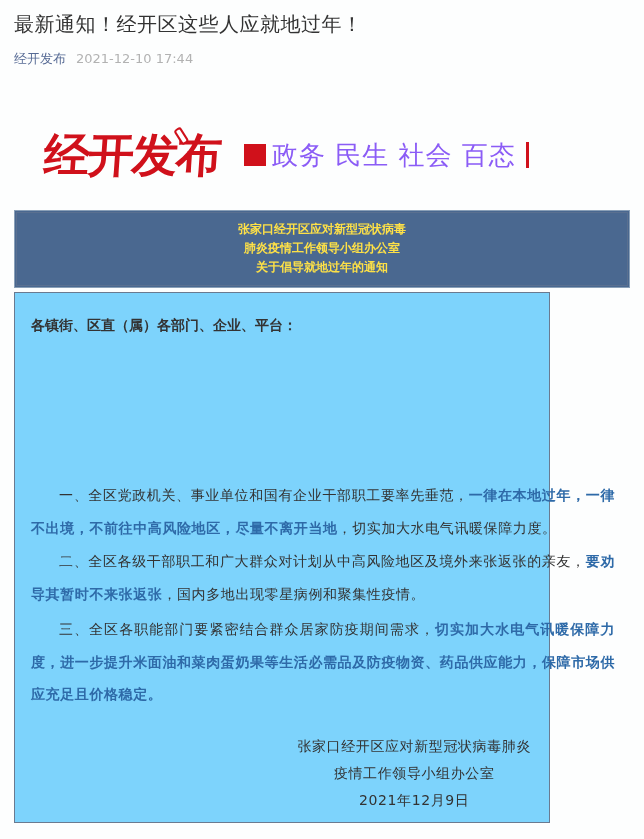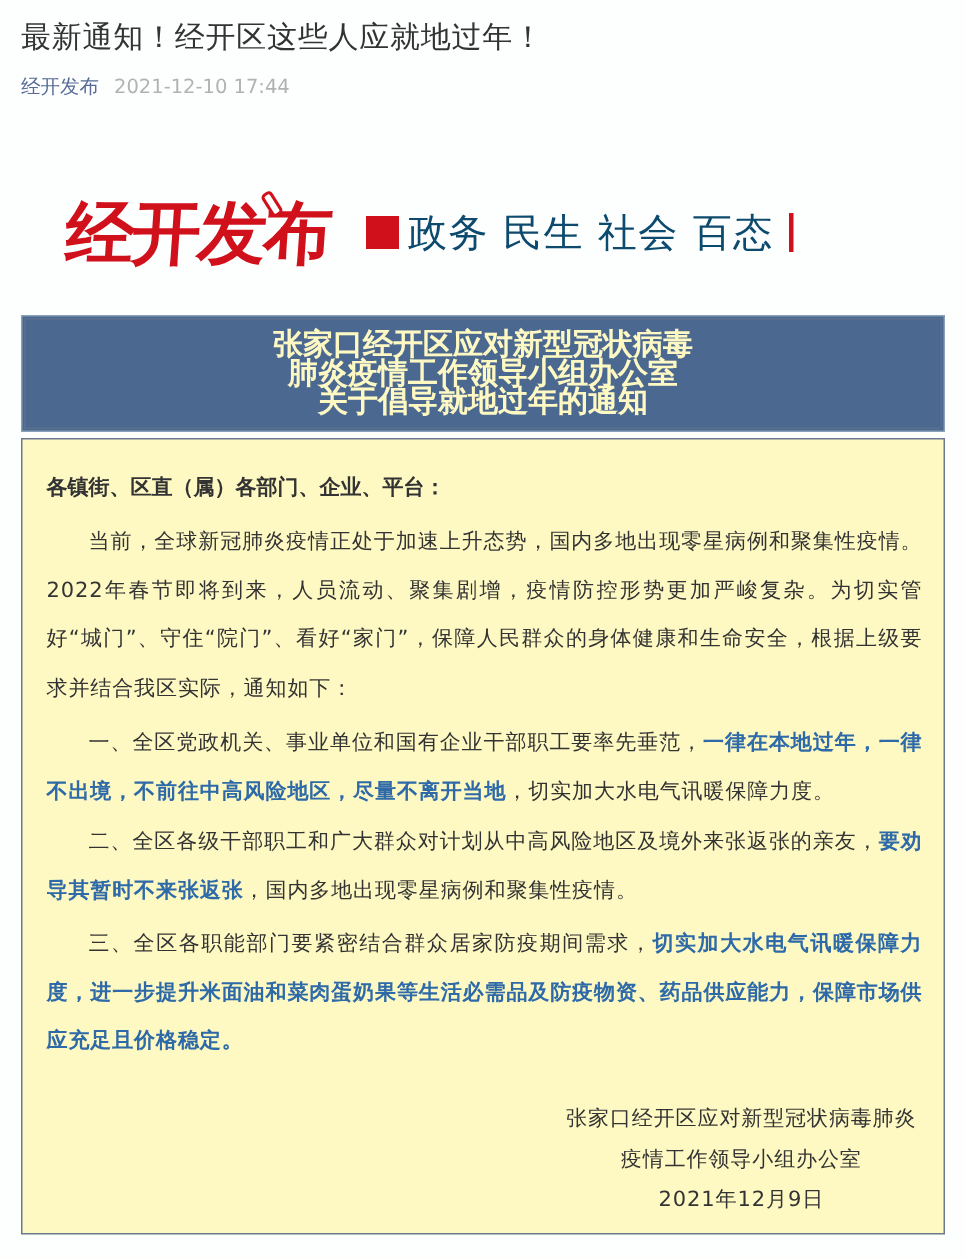--- a/index.html
+++ b/index.html
@@ -66,57 +66,57 @@
     }
     .banner .red-square {
       width: 22px;
       height: 22px;
       background: #d0111b;
       margin-left: 24px;
       margin-right: 6px;
     }
     .banner .tagline {
       font-size: 26px;
-      color: #0c4a6e;
+      color: #8b5cf6;
       letter-spacing: 1px;
       white-space: nowrap;
     }
     .banner .red-bar {
       width: 3px;
       height: 26px;
       background: #d0111b;
       margin-left: 10px;
     }
 
     .notice-header {
       position: absolute;
       left: 14px;
       top: 210px;
       width: 616px;
       height: 78px;
       background: #4a6890;
       border: 1px solid #8aa0b8;
       outline: 1px solid #5a7090;
       outline-offset: -3px;
-      color: #fef9c3;
+      color: #fde047;
       text-align: center;
       font-weight: bold;
-      font-size: 20px;
+      font-size: 12px;
       line-height: 19px;
       padding-top: 9px;
     }
 
     .notice-body {
       position: absolute;
       left: 14px;
       top: 292px;
-      width: 616px;
+      width: 536px;
       height: 531px;
       border: 1px solid #6a7a90;
-      background: #fef9c3;
+      background: #7dd3fc;
       padding: 0 4px;
       font-size: 14px;
       color: #333333;
     }
     .salutation {
       position: absolute;
       left: 16px;
       top: 22px;
       font-weight: bold;
       font-size: 14px;
@@ -173,23 +173,20 @@
 
   <div class="notice-header">
     <div>张家口经开区应对新型冠状病毒</div>
     <div>肺炎疫情工作领导小组办公室</div>
     <div>关于倡导就地过年的通知</div>
   </div>
 
   <div class="notice-body">
     <div class="salutation">各镇街、区直（属）各部门、企业、平台：</div>
 
-    <p class="para p1">
-      <span>当前，全球新冠肺炎疫情正处于加速上升态势，国内多地出现零星病例和聚集性疫情。2022年春节即将到来，人员流动、聚集剧增，疫情防控形势更加严峻复杂。为切实管好“城门”、守住“院门”、看好“家门”，保障人民群众的身体健康和生命安全，根据上级要求并结合我区实际，通知如下：</span>
-    </p>
 
     <p class="para p2">
       <span>一、全区党政机关、事业单位和国有企业干部职工要率先垂范，</span><span class="hl">一律在本地过年，一律不出境，不前往中高风险地区，尽量不离开当地</span><span>，切实加大水电气讯暖保障力度。</span>
     </p>
 
     <p class="para p3">
       <span>二、全区各级干部职工和广大群众对计划从中高风险地区及境外来张返张的亲友，</span><span class="hl">要劝导其暂时不来张返张</span><span>，国内多地出现零星病例和聚集性疫情。</span>
     </p>
 
     <p class="para p4">

